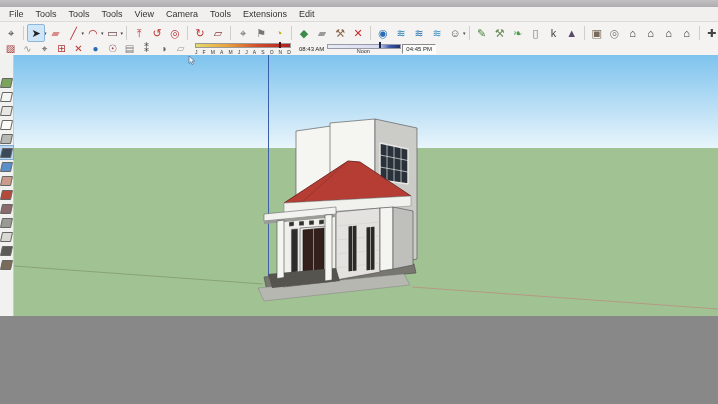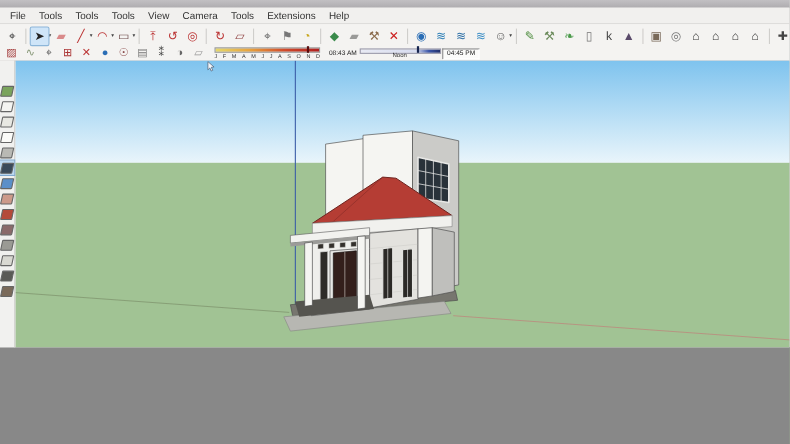--- a/index.html
+++ b/index.html
@@ -63,21 +63,21 @@
 
   <div class="menubar" id="menubar">
       <span class="menu-item">File</span>
       <span class="menu-item">Tools</span>
       <span class="menu-item">Tools</span>
       <span class="menu-item">Tools</span>
       <span class="menu-item">View</span>
       <span class="menu-item">Camera</span>
       <span class="menu-item">Tools</span>
       <span class="menu-item">Extensions</span>
-      <span class="menu-item">Help</span>
+      <span class="menu-item">Edit</span>
     </div>
 
   <div class="toolbar">
     <div class="tb-row tb-row1" id="tbrow1">
         <span class="tb-btn" style="color: rgb(68, 68, 68);">⌖</span>
         <div class="tb-sep"></div>
         <span class="tb-btn pressed" style="color: rgb(34, 34, 34);">➤</span>
         <span class="tb-caret">▾</span>
         <span class="tb-btn" style="color: rgb(217, 138, 138);">▰</span>
         <span class="tb-btn" style="color: rgb(187, 51, 51);">╱</span>

